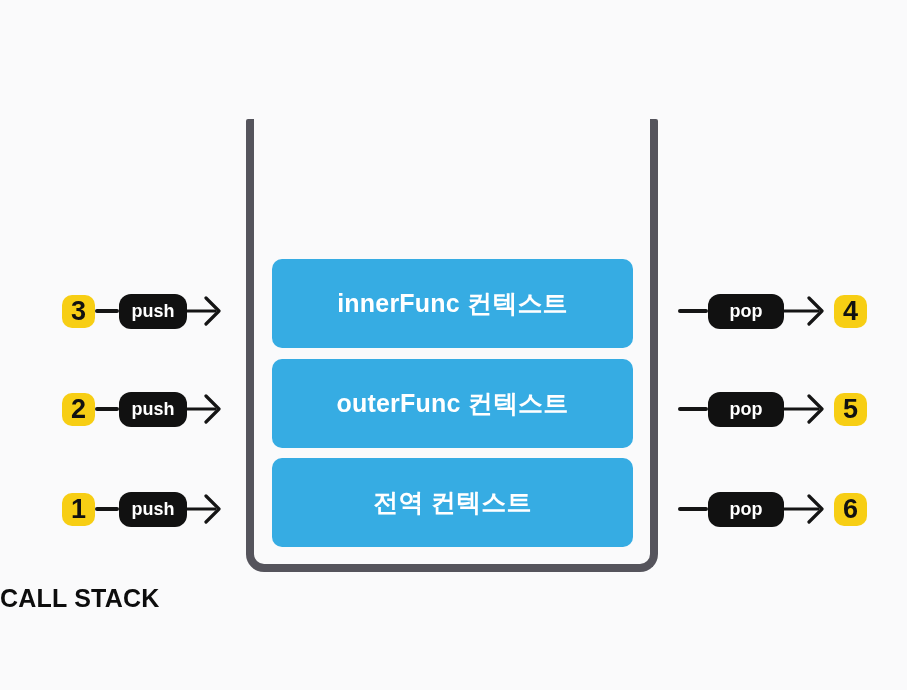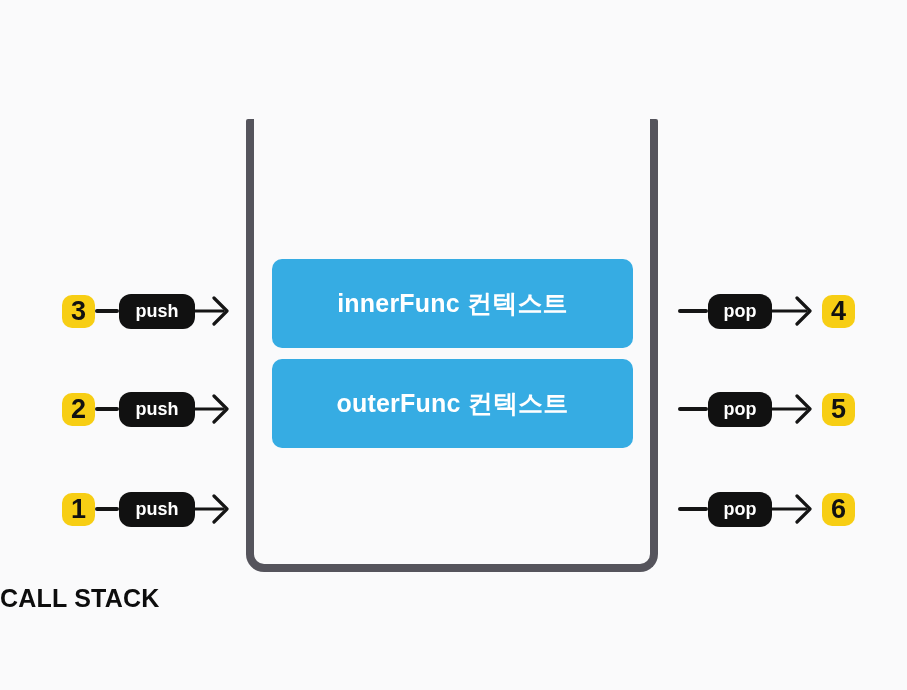--- a/index.html
+++ b/index.html
@@ -79,22 +79,22 @@
   .w30 { width: 30px; }
   .pill {
     height: 35px;
     background: #111111;
     border-radius: 12px;
     display: flex;
     align-items: center;
     justify-content: center;
     flex: 0 0 auto;
   }
-  .pill-push { width: 76px; text-align: right; }
-  .pill-pop  { width: 64px; align-items: center; }
+  .pill-push { width: 68px; text-align: right; }
+  .pill-pop  { width: 76px; align-items: center; }
   .pill span {
     color: #ffffff;
     font-size: 18px;
     font-weight: 700;
     line-height: 1;
   }
   .arrow { flex: 0 0 auto; display: block; }
   .badge-right { margin-left: 10px; }
   
   .title {
@@ -114,20 +114,23 @@
 <div class="page">
 
   <div class="stack-container"></div>
 
   <div class="frame" style="top:259px">
     <span class="frame-label">innerFunc 컨텍스트</span>
   </div>
   <div class="frame" style="top:359px">
     <span class="frame-label">outerFunc 컨텍스트</span>
   </div>
+  <div class="frame" style="top:458px">
+    <span class="frame-label">전역 컨텍스트</span>
+  </div>
 
   <div class="row" style="left:62px; top:293px">
     <div class="badge">
       <span>3</span>
     </div>
     <div class="hline w24"></div>
     <div class="pill pill-push">
       <span>push</span>
     </div>
     <svg class="arrow" width="34" height="36" viewBox="0 0 34 36">

